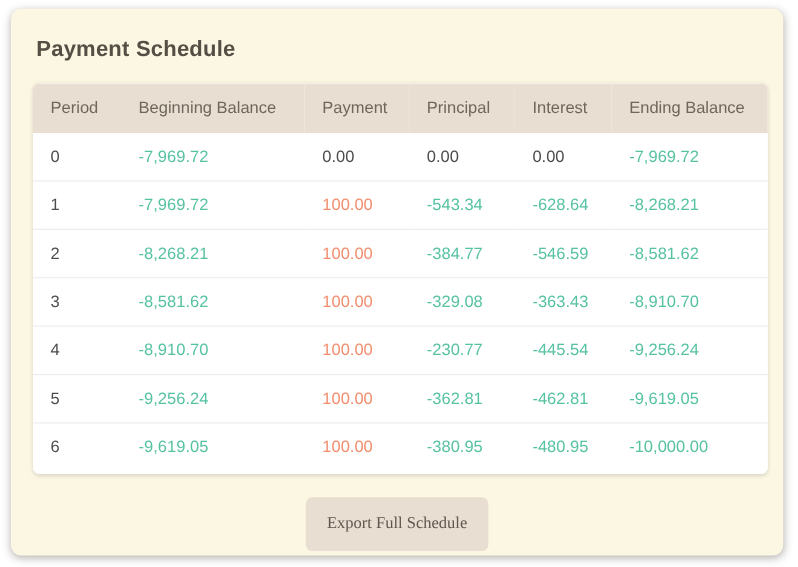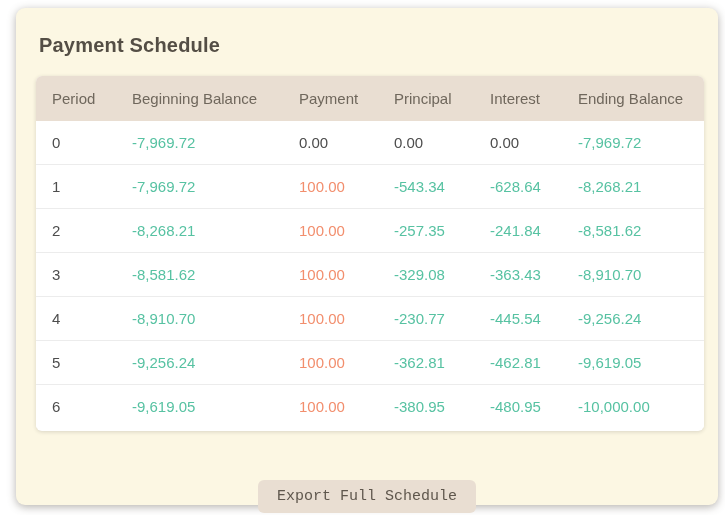--- a/index.html
+++ b/index.html
@@ -5,21 +5,21 @@
   html, body { margin: 0; padding: 0; }
   body {
     width: 725px; height: 515px;
     background: #ffffff;
     font-family: "Liberation Sans", "DejaVu Sans", sans-serif;
     position: relative;
     overflow: hidden;
   }
   .card {
     position: absolute;
-    left: 16px; top: 8px;
+    left: 10px; top: 8px;
     width: 702px; height: 497px;
     background: var(--card-bg, #fcf7e3);
     border-radius: 9px;
     box-shadow: 0 2px 8px rgba(90, 85, 75, 0.45);
     box-sizing: border-box;
     padding-top: 25px;
   }
   .title {
     margin: 0 0 0 23px;
     font-size: 20px;
@@ -62,29 +62,28 @@
   tbody tr:last-child td { border-bottom: none; }
   .left  { text-align: left; }
   .right { text-align: left; }
   td.neg { color: var(--neg-color, #57c2a2); }
   td.pos { color: var(--pos-color, #f28e6d); }
   .btn-row {
     margin-top: 21px;
     text-align: center;
   }
   .export-btn {
-    font-family: Liberation Mono, monospace;
+    font-family: Liberation Serif, serif;
     font-size: 15px;
     color: var(--button-text, #5f574d);
     background: var(--button-bg, #e9ded2);
     border: none;
     border-radius: 6px;
-    padding: 8px 19px;
+    padding: 16px 19px;
     cursor: pointer;
-    margin-top: 28px;
   }
 </style>
 </head>
 <body style="--card-bg: #fcf7e3; --header-bg: #e9ded2; --header-text: #6f675c; --title-color: #544e45; --body-text: #4d4d4d; --neg-color: #57c2a2; --pos-color: #f28e6d; --button-bg: #e9ded2; --button-text: #5f574d;">
 
 <div class="card">
   <h2 class="title">Payment Schedule</h2>
 
   <div class="table-wrap">
     <table>
@@ -120,22 +119,22 @@
             <td class="right neg">-7,969.72</td>
             <td class="right pos">100.00</td>
             <td class="right neg">-543.34</td>
             <td class="right neg">-628.64</td>
             <td class="right neg">-8,268.21</td>
           </tr>
           <tr>
             <td class="left">2</td>
             <td class="right neg">-8,268.21</td>
             <td class="right pos">100.00</td>
-            <td class="right neg">-257.35</td>
-            <td class="right neg">-241.84</td>
+            <td class="right neg">-384.77</td>
+            <td class="right neg">-546.59</td>
             <td class="right neg">-8,581.62</td>
           </tr>
           <tr>
             <td class="left">3</td>
             <td class="right neg">-8,581.62</td>
             <td class="right pos">100.00</td>
             <td class="right neg">-329.08</td>
             <td class="right neg">-363.43</td>
             <td class="right neg">-8,910.70</td>
           </tr>

